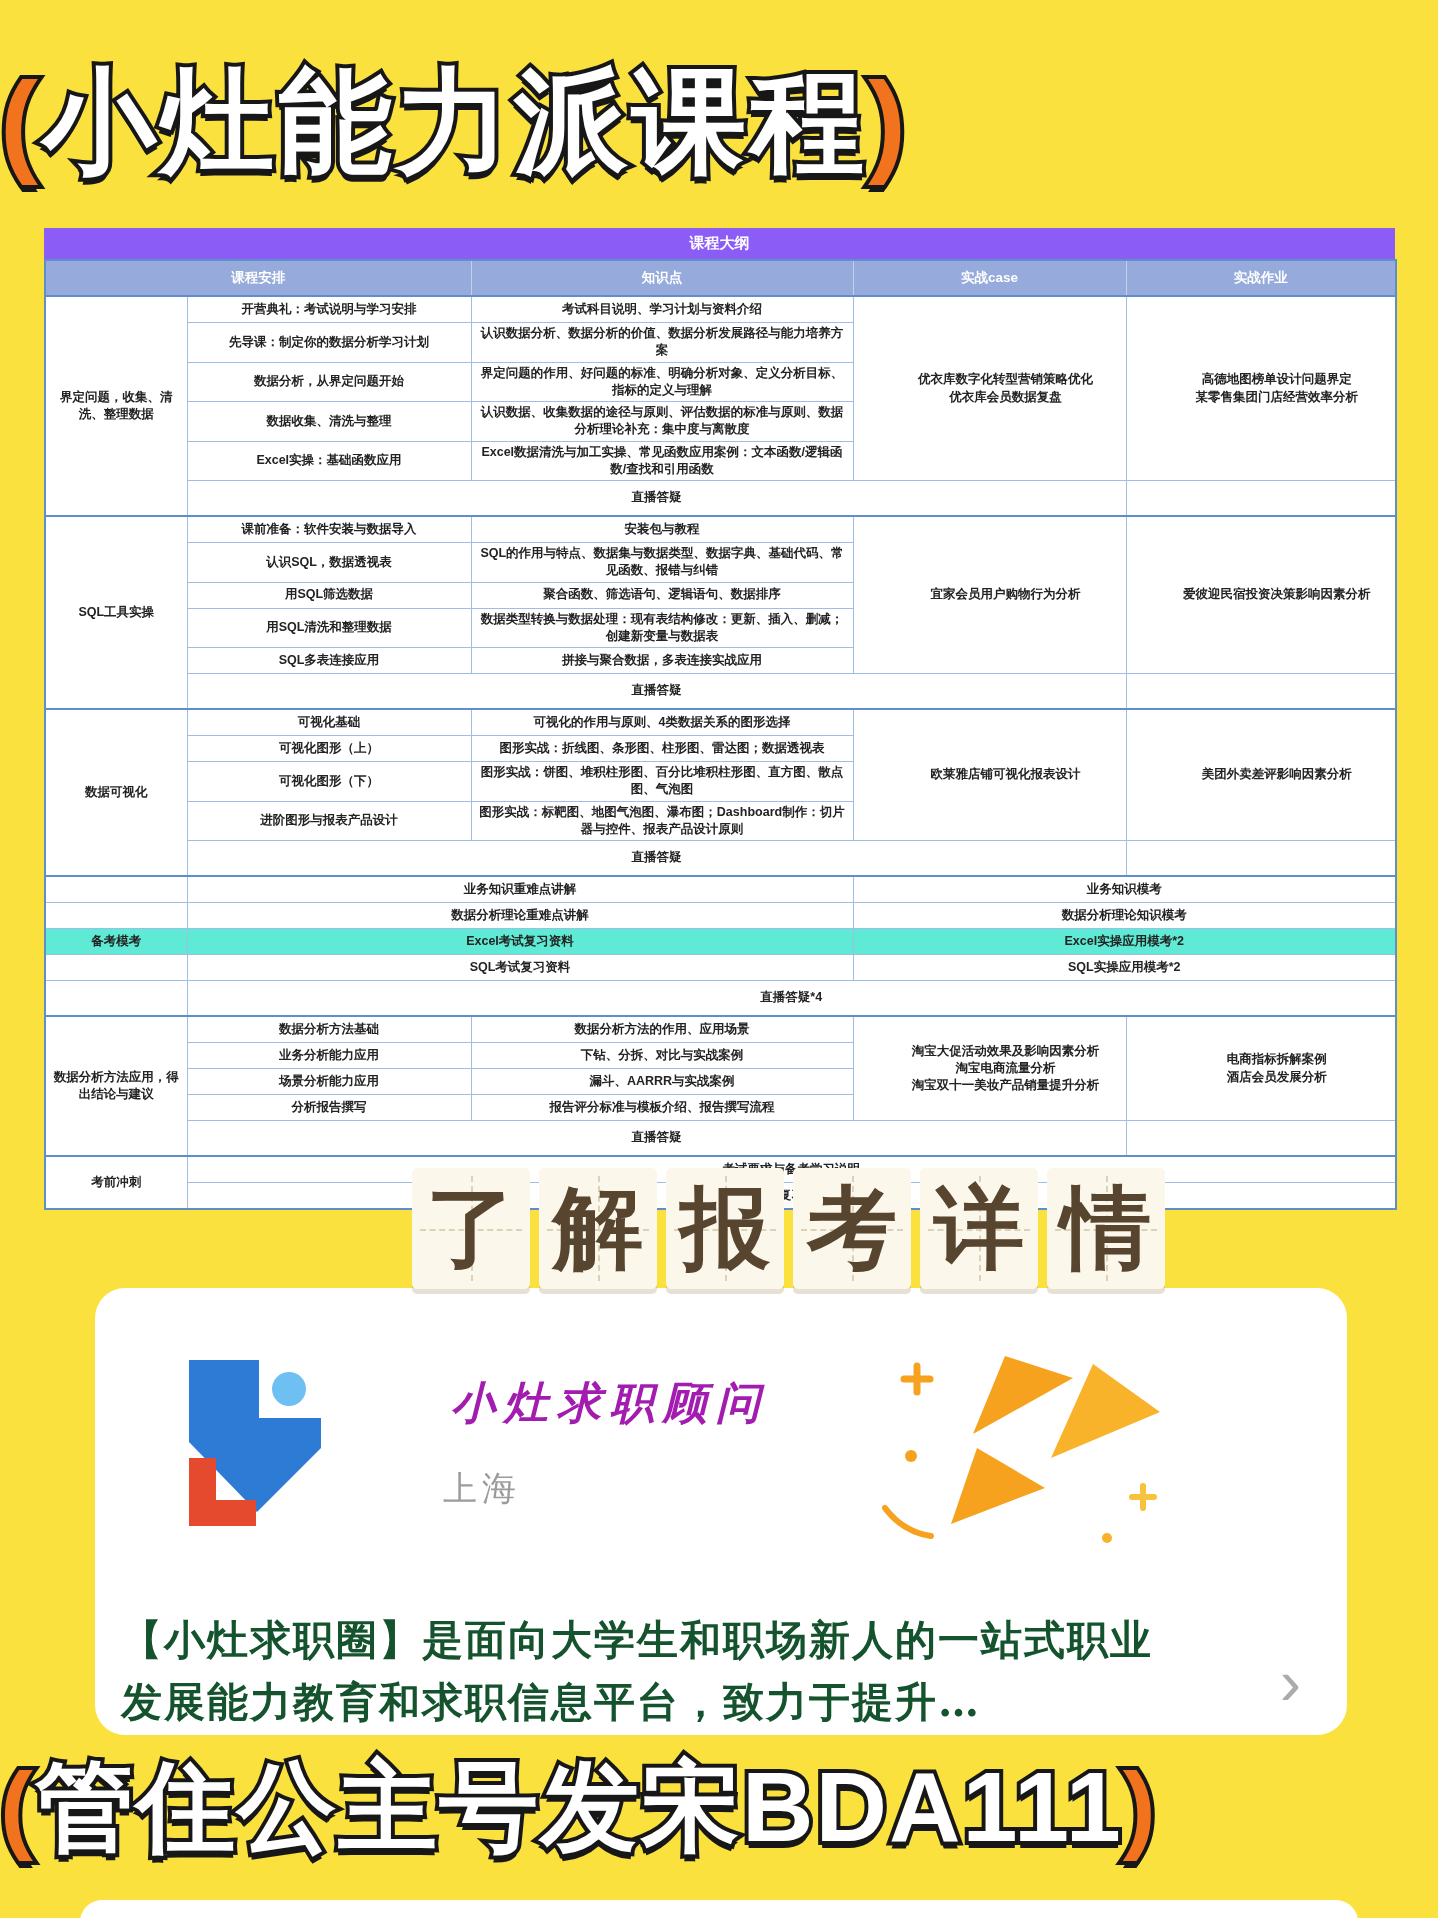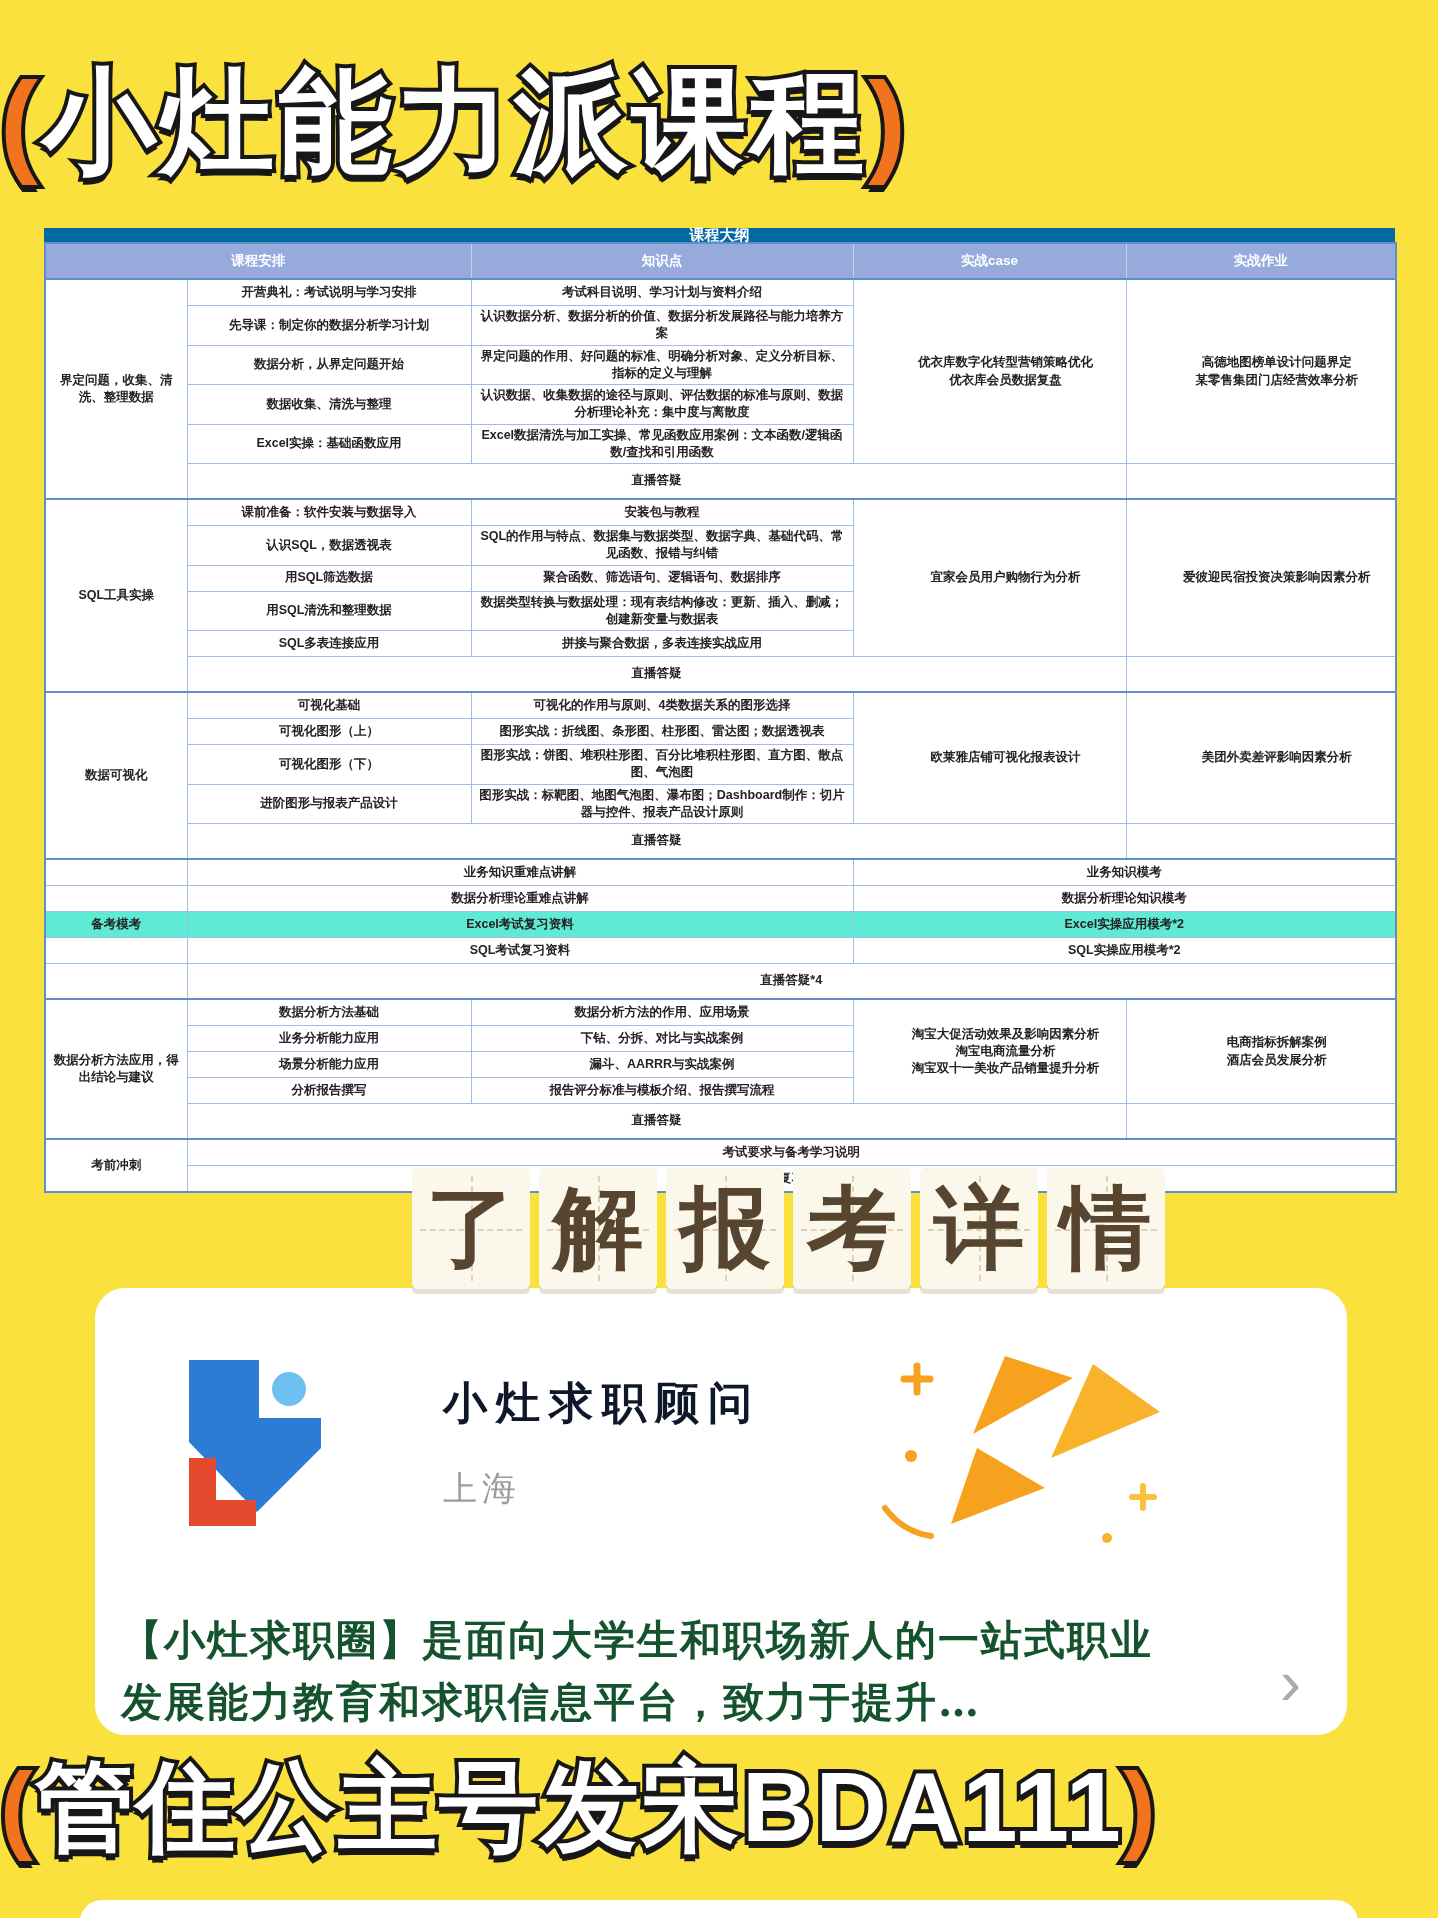--- a/index.html
+++ b/index.html
@@ -9,21 +9,21 @@
   
   .banner{position:absolute;left:0;width:100%;font-weight:900;white-space:nowrap;z-index:4;}
   .banner span{-webkit-text-stroke:8px #171717;paint-order:stroke fill;text-shadow:0 7px 0 #171717;}
   .banner .txt{color:#ffffff;}
   .banner .paren{color:#F2731E;}
   .banner.top{top:46px;font-size:114px;letter-spacing:4px;}
   .banner.bottom{top:1742px;font-size:99px;letter-spacing:2px;}
 
   
   .table-wrap{position:absolute;left:44px;top:228px;width:1351px;z-index:1;}
-  .table-title{height:14px;background:#0369a1;color:#fff;font-size:15px;font-weight:700;
+  .table-title{height:31px;background:#8b5cf6;color:#fff;font-size:15px;font-weight:700;
                display:flex;align-items:center;justify-content:center;}
   table{width:100%;border-collapse:collapse;table-layout:fixed;background:#fff;border:2px solid #5E8FCB;}
   td{border:1px solid #9FBEE3;font-size:12.5px;color:#232323;text-align:center;vertical-align:middle;
      padding:2px 5px;line-height:1.38;font-weight:600;height:21px;overflow:hidden;}
   tr.head td{background:#96ABDC;color:#fff;font-size:13.5px;font-weight:700;height:30px;border-color:#C2D0EC;}
   tr.sec-top td{border-top:2px solid #5E8FCB;}
   tr.green td{background:#5eead4;text-align:center;}
   tr.qa td{height:18px;padding:8px 4px;}
   td.cat{font-weight:700;}
   td.case{white-space:pre-line;padding-left:37px;}
@@ -32,21 +32,21 @@
   .tiles{position:absolute;top:1168px;left:412px;display:flex;gap:9px;z-index:3;}
   .tile{width:118px;height:121px;background:#FBF7EA;border-radius:5px;position:relative;
         display:flex;align-items:center;justify-content:center;box-shadow:0 5px 0 rgba(120,90,20,.18);}
   .tile::before{content:"";position:absolute;left:8px;right:8px;top:50%;border-top:2px dashed #DCD2B8;}
   .tile::after{content:"";position:absolute;top:8px;bottom:8px;left:50%;border-left:2px dashed #DCD2B8;}
   .tile span{position:relative;z-index:1;font-family:"DejaVu Serif",serif;font-size:90px;font-weight:700;color:#57452F;}
 
   
   .card{position:absolute;left:95px;top:1288px;width:1252px;height:447px;background:#fff;border-radius:30px;z-index:2;}
   .logo{position:absolute;left:60px;top:58px;}
-  .p-name{position:absolute;left:348px;top:86px;font-size:44px;color:#0f172a;letter-spacing:9px;font-weight:600;}
+  .p-name{position:absolute;left:356px;top:86px;font-size:44px;color:#a21caf;letter-spacing:9px;font-weight:600;font-style:italic;}
   .p-loc{position:absolute;left:348px;top:178px;font-size:34px;color:#9C9C9C;letter-spacing:5px;}
   .decor{position:absolute;left:760px;top:48px;}
   .p-desc{position:absolute;left:26px;top:322px;width:1045px;font-size:41px;letter-spacing:2px;line-height:1.5;
           color:#14532d;font-family:"DejaVu Serif",serif;font-weight:600;}
   .p-chevron{position:absolute;right:46px;top:362px;font-size:64px;color:#A9ACA9;font-weight:400;line-height:1;}
 
   .next-card{position:absolute;left:80px;top:1900px;width:1278px;height:22px;background:#fff;border-radius:26px 26px 0 0;}
 </style>
 </head>
 <body>

